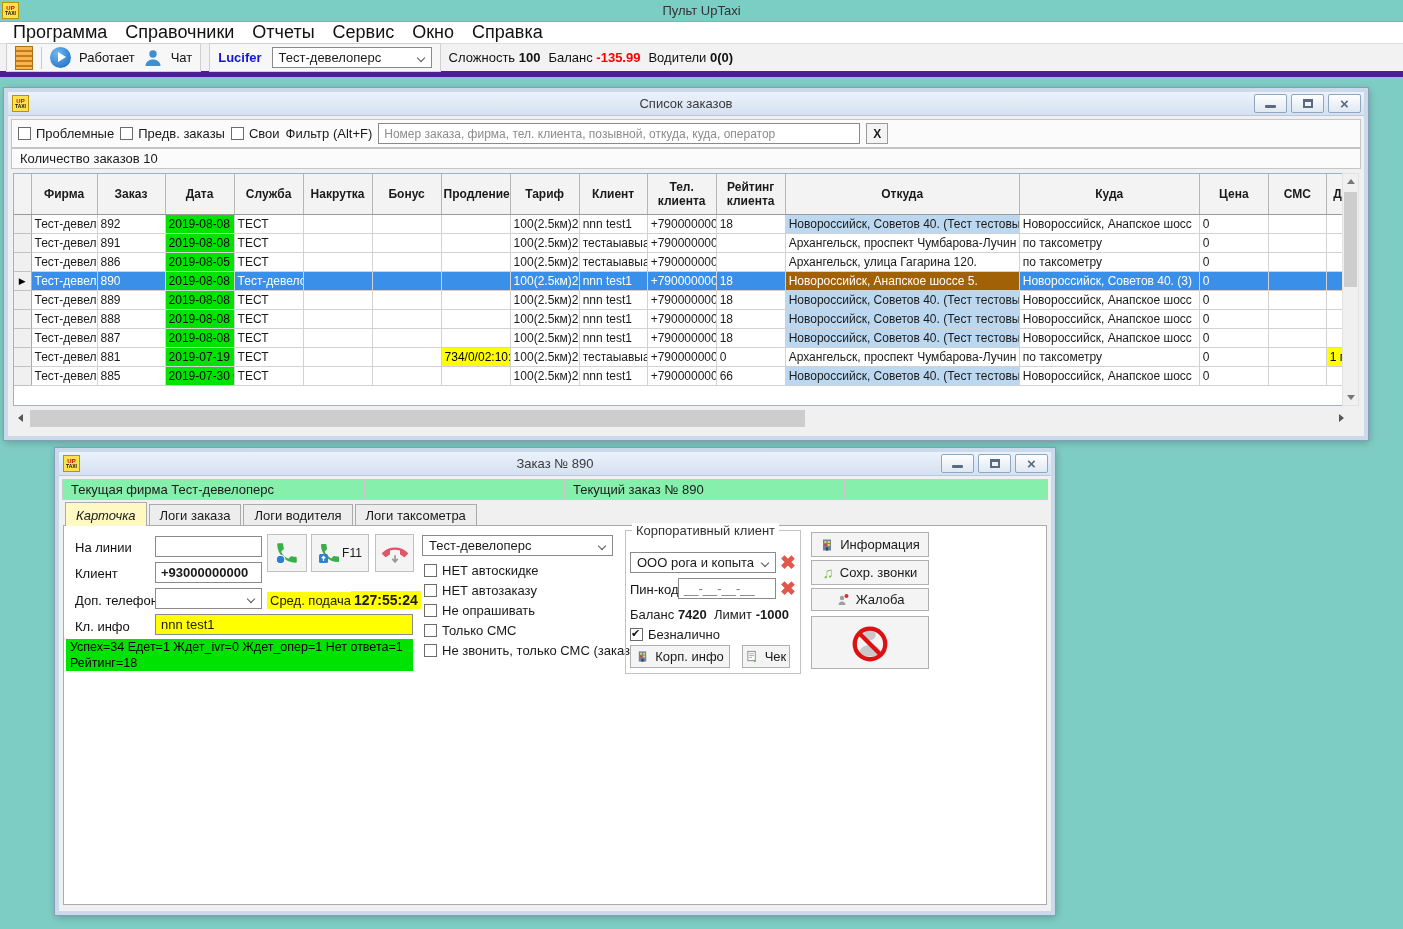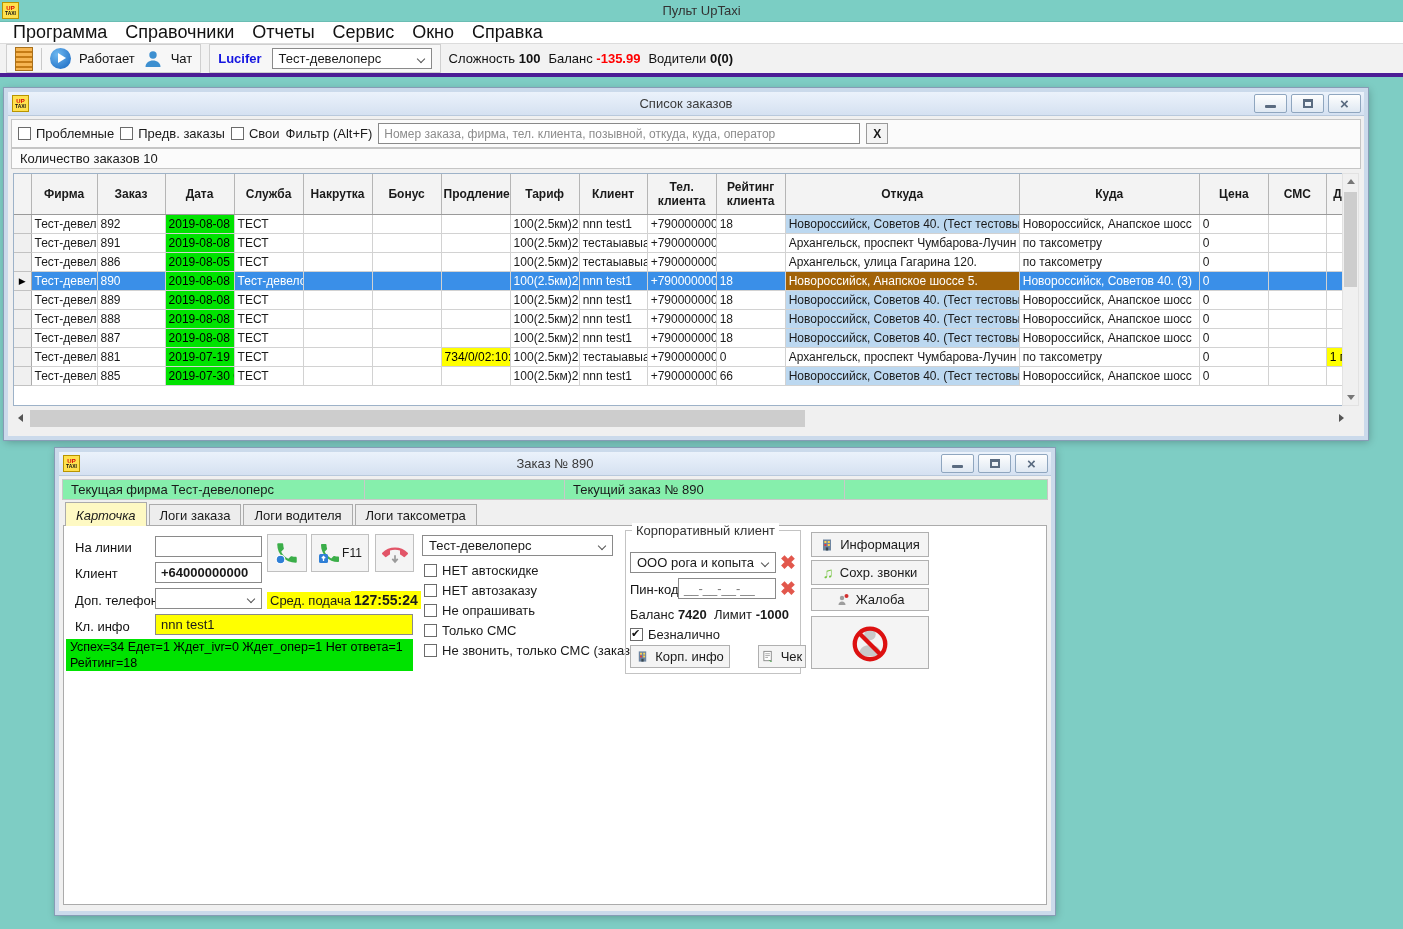--- a/index.html
+++ b/index.html
@@ -10,21 +10,21 @@
   .main-titlebar { position:absolute; left:0; top:0; width:100%; height:22px; background:#7BCEC4; border-bottom:1px solid #6ABDB3; }
   .main-title { position:absolute; left:0; right:0; top:3px; text-align:center; font-size:13px; color:#333; }
   .app-icon { width:17px; height:17px; background:#FFE14D; border:1px solid #B89400; display:flex; flex-direction:column; align-items:center; justify-content:center; line-height:1; flex:0 0 auto; }
   .app-icon .up { font-size:6px; font-weight:bold; color:#D40000; }
   .app-icon .taxi { font-size:5px; font-weight:bold; color:#111; }
   .main-titlebar .app-icon { position:absolute; left:2px; top:2px; }
 
   .menubar { position:absolute; left:0; top:22px; width:100%; height:22px; background:#FFFFFF; border-bottom:1px solid #DCDCDC; display:flex; align-items:center; padding-left:4px; }
   .menu-item { padding:3px 9px; font-size:18px; color:#111; cursor:default; }
 
-  .toolbar { position:absolute; left:0; top:44px; width:100%; height:33px; background:#F2F2F2; border-bottom:4px solid #4c1d95; display:flex; align-items:center; padding-left:6px; gap:8px; }
+  .toolbar { position:absolute; left:0; top:44px; width:100%; height:33px; background:#F2F2F2; border-bottom:6px solid #4c1d95; display:flex; align-items:center; padding-left:6px; gap:8px; }
   .tb-group { height:29px; border:1px solid #CFCFCF; background:#F7F7F7; display:flex; align-items:center; padding:0 8px; gap:8px; }
   .tb-sep { width:1px; height:22px; background:#CACACA; }
   .doc-icon { width:18px; height:24px; border:1px solid #A8701B; background:repeating-linear-gradient(to bottom,#F6B552 0 3px,#C57C15 3px 5px); }
   .play-icon { width:21px; height:21px; border-radius:50%; background:radial-gradient(circle at 35% 30%,#6EB8F0,#1565C0); position:relative; }
   .play-icon::after { content:""; position:absolute; left:8px; top:5px; border-left:8px solid #fff; border-top:5.5px solid transparent; border-bottom:5.5px solid transparent; }
   .tb-label { font-size:13px; color:#111; }
   .user-name { font-size:13px; font-weight:bold; color:#1414E0; }
   .stat { font-size:13px; color:#111; }
   .stat b { font-weight:bold; }
   .neg { color:#FF0000; font-weight:bold; }
@@ -465,21 +465,21 @@
       <span>F11</span>
     </div>
     <div class="phone-btn" style="left:311px;top:8px;width:39px;">
       <svg width="26" height="26" viewBox="0 0 24 24">
           <path fill="#E25568" d="M12 7c-4.54 0-8.66 1.78-11.71 4.67-.18.18-.29.43-.29.71 0 .28.11.53.29.7l2.48 2.49c.18.18.43.29.71.29.27 0 .52-.11.7-.29.79-.73 1.68-1.36 2.66-1.85.33-.16.56-.51.56-.9v-3.1C8.85 9.25 10.4 9 12 9s3.15.25 4.6.72v3.1c0 .39.23.74.56.9.98.49 1.87 1.12 2.66 1.85.18.17.43.28.7.28.28 0 .53-.11.71-.29l2.48-2.49c.18-.17.29-.42.29-.7 0-.28-.11-.53-.29-.71C20.66 8.78 16.54 7 12 7z"></path>
           <path d="M12 14v6M9.5 17.5l2.5 2.7 2.5-2.7" stroke="#9A9A9A" stroke-width="1.6" fill="none"></path>
         </svg>
     </div>
 
     <span class="fld-label" style="left:11px;top:40px;">Клиент</span>
-    <div class="txt" style="left:91px;top:36px;width:107px;font-weight:bold;">+64000000000</div>
+    <div class="txt" style="left:91px;top:36px;width:107px;font-weight:bold;">+93000000000</div>
 
     <span class="fld-label" style="left:11px;top:67px;">Доп. телефон</span>
     <div class="select" style="position:absolute;left:91px;top:62px;width:107px;">
         <span class="chev"></span>
       </div>
 
     <span class="yellow-chip" style="left:203px;top:66px;">Сред. подача</span>
     <span class="yellow-chip" style="left:287px;top:65px;font-weight:bold;font-size:14px;">127:55:24</span>
 
     <span class="fld-label" style="left:11px;top:93px;">Кл. инфо</span>
@@ -533,21 +533,21 @@
         <svg width="13" height="13" viewBox="0 0 14 14">
             <rect x="3" y="1.5" width="8" height="11" fill="#6E85A0"></rect>
             <rect x="4.4" y="3" width="2" height="2" fill="#FFD54F"></rect>
             <rect x="7.8" y="3" width="2" height="2" fill="#FFD54F"></rect>
             <rect x="4.4" y="6" width="2" height="2" fill="#E53935"></rect>
             <rect x="7.8" y="6" width="2" height="2" fill="#FFD54F"></rect>
             <rect x="5.8" y="9.4" width="2.4" height="3.1" fill="#37474F"></rect>
           </svg>
         <span>Корп. инфо</span>
       </div>
-      <div class="btn" style="left:132px;top:114px;width:48px;height:23px;">
+      <div class="btn" style="left:116px;top:114px;width:48px;height:23px;">
         <svg width="13" height="13" viewBox="0 0 14 14">
             <rect x="2" y="1.5" width="8" height="10" fill="#fff" stroke="#8A8A8A"></rect>
             <path d="M3.5 4h5M3.5 6h5M3.5 8h3" stroke="#9E9E9E" stroke-width="0.9"></path>
             <path d="M7 10.5l4 1.5-1.5 1z" fill="#43A047"></path>
           </svg>
         <span>Чек</span>
       </div>
     </div>
 
     <div class="btn side-btn" style="top:6px;">

